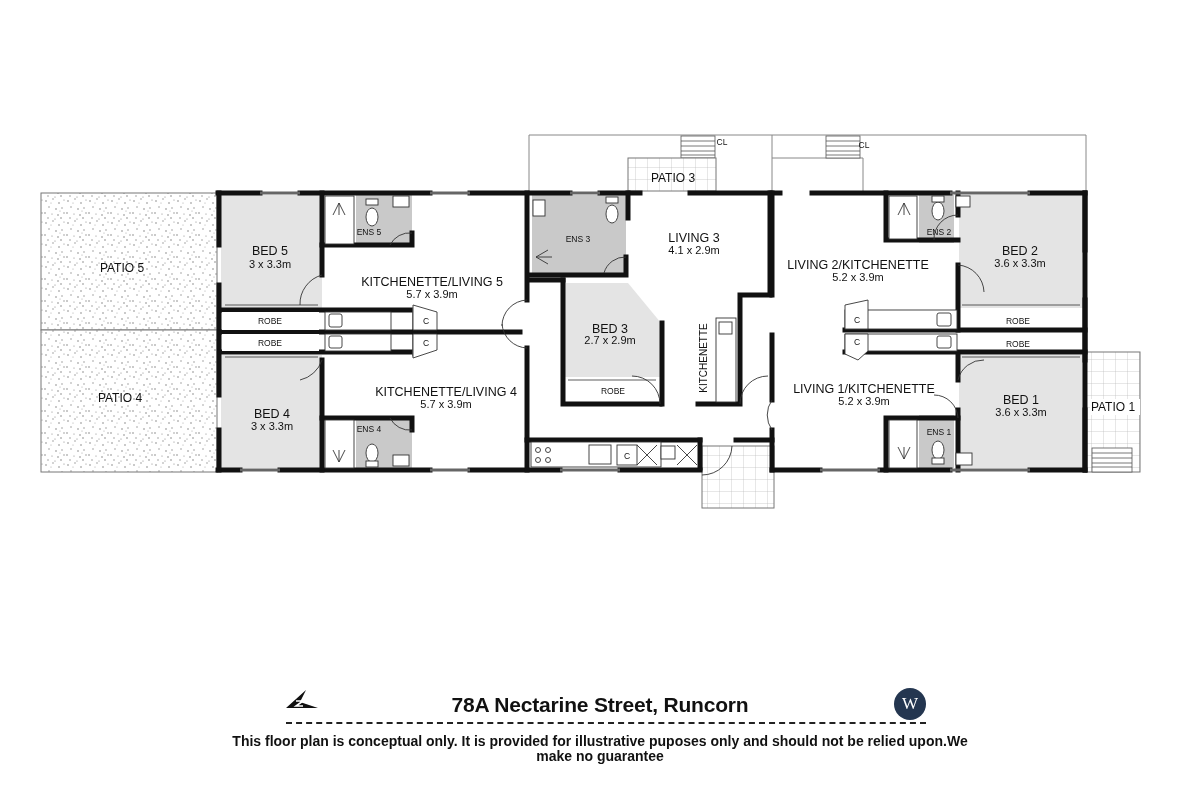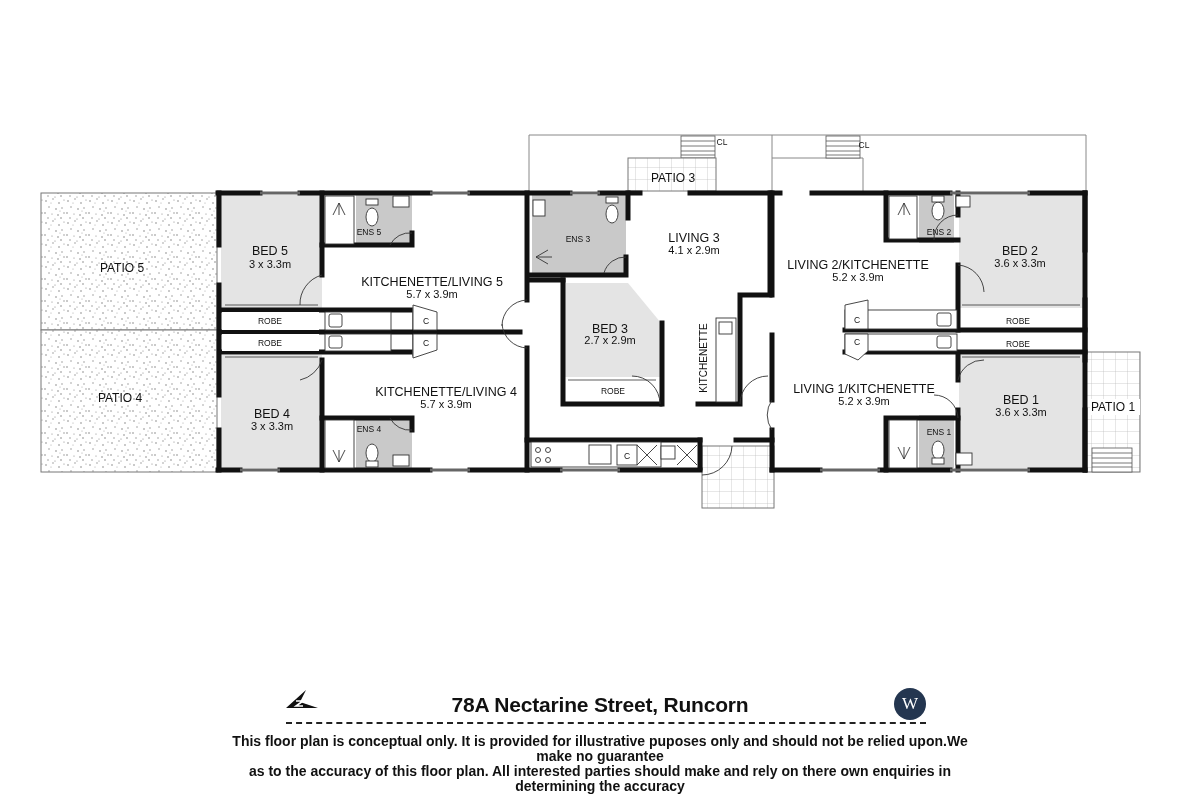--- a/index.html
+++ b/index.html
@@ -299,14 +299,13 @@
 
 <svg class="compass" viewBox="0 0 36 24">
   <path d="M2 20 L22 2 L16 14 L34 20 Z" fill="#111"></path>
   <path d="M12 13 H19 L12 18 H19" stroke="#fff" stroke-width="1.6" fill="none"></path>
 </svg>
 <div class="title">78A Nectarine Street, Runcorn</div>
 <div class="logo-w">W</div>
 <div class="dashes"></div>
 <div class="disclaimer">
   <div>This floor plan is conceptual only. It is provided for illustrative puposes only and should not be relied upon.We make no guarantee</div>
-  <div>as to the accuracy of this floor plan. All interested parties should make and rely on there own enquiries in determining the accuracy</div>
 </div>
 
 </body></html>

